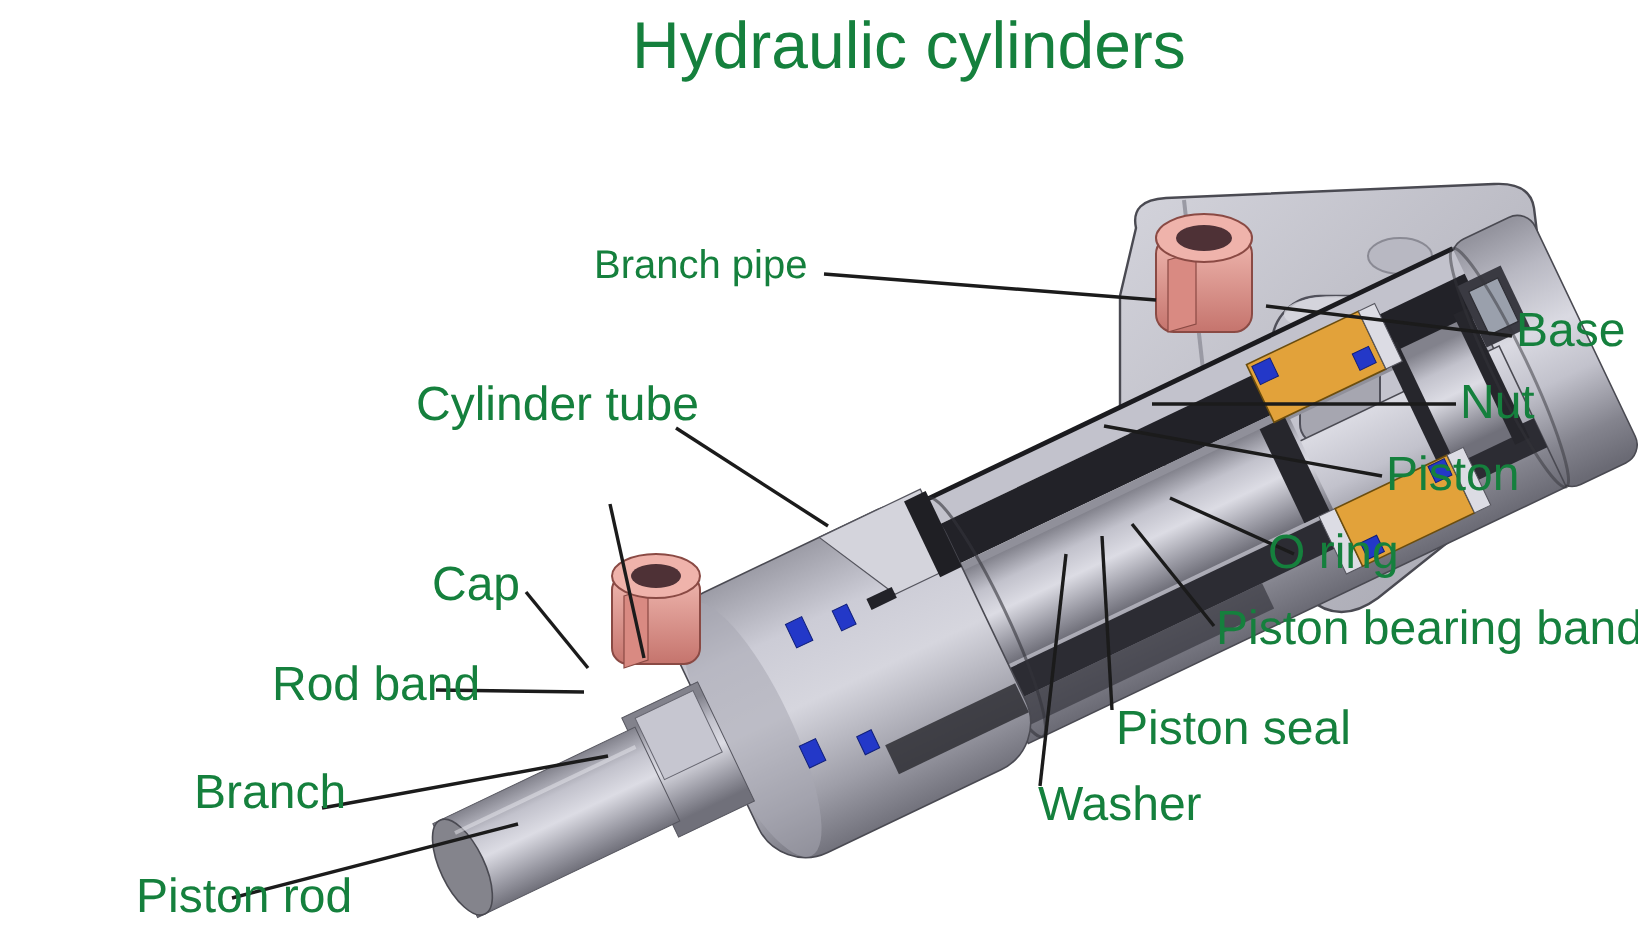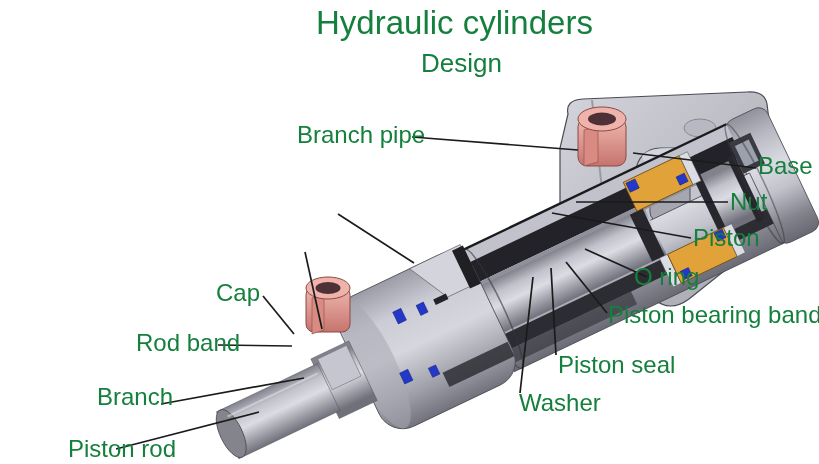--- a/index.html
+++ b/index.html
@@ -15,21 +15,21 @@
     white-space:nowrap;letter-spacing:0px;
   }
   .subtitle{
     position:absolute;left:421px;top:50px;font-size:26px;line-height:1;
     white-space:nowrap;font-weight:normal;margin:0;
   }
   h1,h2{margin:0;font-weight:normal;}
   .label{
     position:absolute;font-size:24px;line-height:1;white-space:nowrap;
   }
-  .lbl-branch-pipe{left:297px;top:123px;font-size:24px;}
+  .lbl-branch-pipe{left:297px;top:123px;font-size:20px;}
   .lbl-base{left:758px;top:154px;}
   .lbl-nut{left:730px;top:190px;}
   .lbl-piston{left:693px;top:226px;}
   .lbl-o-ring{left:634px;top:265px;}
   .lbl-piston-bearing-band{left:608px;top:303px;}
   .lbl-piston-seal{left:558px;top:353px;}
   .lbl-washer{left:519px;top:391px;}
   .lbl-cylinder-tube{left:208px;top:191px;}
   .lbl-rod-bearing-band{left:145px;top:234px;}
   .lbl-cap{left:216px;top:281px;}
@@ -179,27 +179,27 @@
       <line x1="338" y1="214" x2="414" y2="263"></line>
       <line x1="305" y1="252" x2="322" y2="329"></line>
       <line x1="263" y1="296" x2="294" y2="334"></line>
       <line x1="218" y1="345" x2="292" y2="346"></line>
       <line x1="161" y1="404" x2="304" y2="378"></line>
       <line x1="116" y1="449" x2="259" y2="412"></line>
     </g>
   </svg>
 
   <h1 class="title">Hydraulic cylinders</h1>
-  <h2 class="subtitle">Design</h2>
 
   <div class="label lbl-branch-pipe">Branch pipe</div>
   <div class="label lbl-base">Base</div>
   <div class="label lbl-nut">Nut</div>
   <div class="label lbl-piston">Piston</div>
   <div class="label lbl-o-ring">O ring</div>
   <div class="label lbl-piston-seal">Piston seal</div>
   <div class="label lbl-piston-bearing-band">Piston bearing band</div>
   <div class="label lbl-washer">Washer</div>
+  <div class="label lbl-cylinder-tube">Cylinder tube</div>
   <div class="label lbl-cap">Cap</div>
   <div class="label lbl-rod-seal">Rod band</div>
   <div class="label lbl-wiper">Branch</div>
   <div class="label lbl-piston-rod">Piston rod</div>
 </div>
 
 </body></html>

